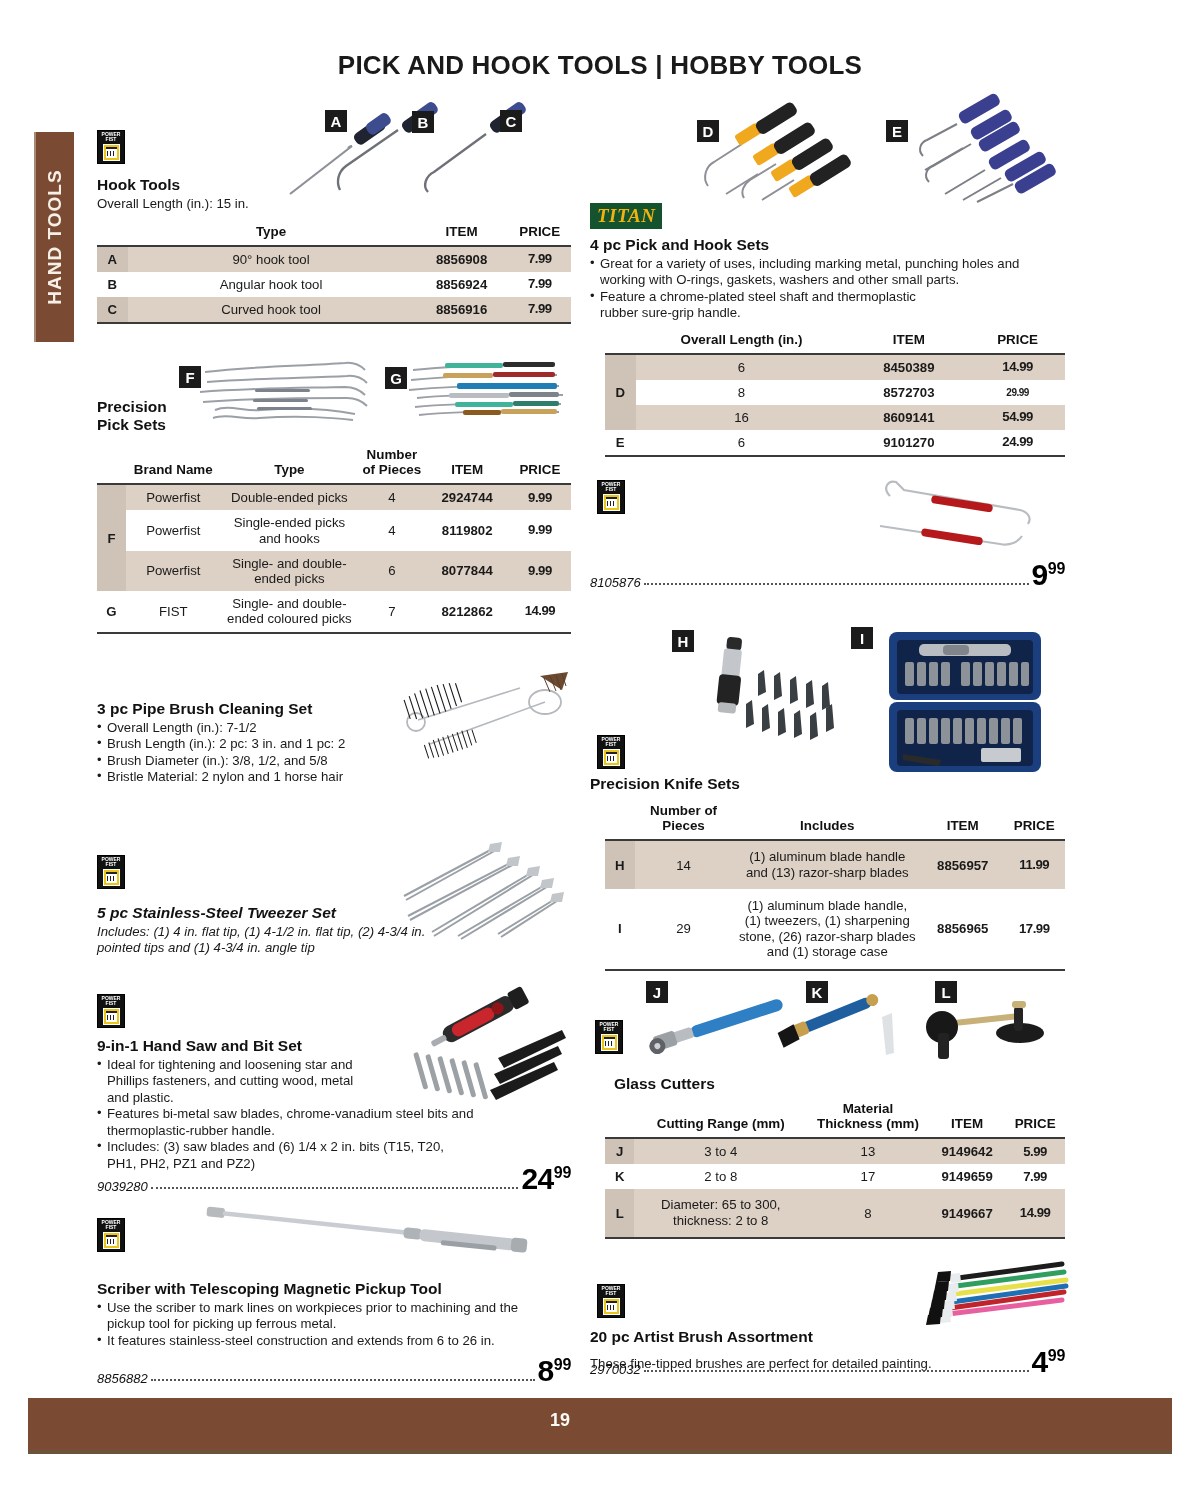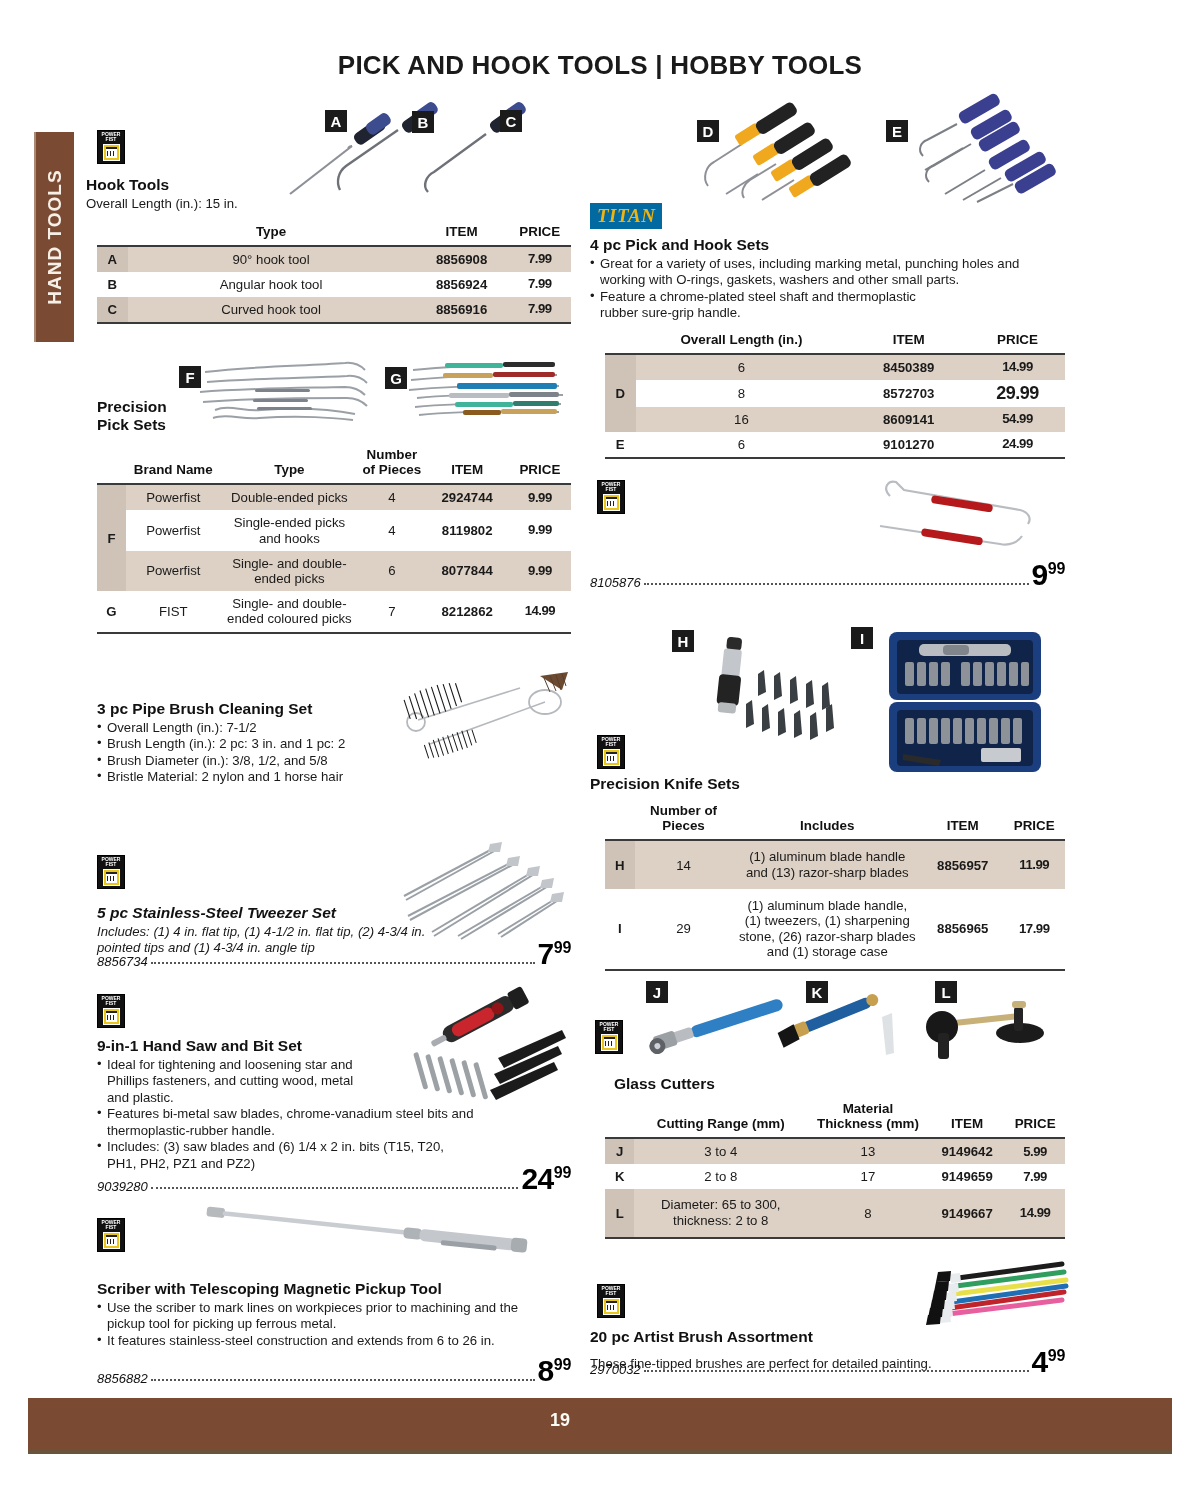--- a/index.html
+++ b/index.html
@@ -110,21 +110,21 @@
   .pf-logo .pf-fist{
     width:11px;height:9px;background:#fff;
     border-top:2px solid #222;
     position:relative;
   }
   .pf-logo .pf-fist:after{
     content:"";position:absolute;left:1px;top:2px;width:9px;height:5px;
     background:repeating-linear-gradient(90deg,#222 0 1px,#fff 1px 3px);
   }
   .titan-logo{
-    position:absolute;background:#0369a1;
+    position:absolute;background:#14532d;
     padding:3px 7px 4px;
     color:#f0b310;font-weight:bold;font-style:italic;
     font-size:19px;letter-spacing:0.5px;line-height:1;
     font-family:"Liberation Serif", serif;
   }
 
   
   .photo{position:absolute;}
   svg{display:block;overflow:visible;}
 </style>
@@ -164,21 +164,21 @@
   <div class="badge" style="left:500px;top:110px;">C</div>
 
   <div class="pf-logo" style="left:97px;top:130px;">
     <div class="pf-t">POWER</div>
       <div class="pf-t">FIST</div>
     <div class="pf-sq">
         <div class="pf-fist"></div>
       </div>
   </div>
 
-  <div class="blk" style="left:86px;top:176px;width:250px;">
+  <div class="blk" style="left:97px;top:176px;width:250px;">
     <div class="prodtitle">Hook Tools</div>
     <div class="desc" style="margin-top:2px;">Overall Length (in.): 15 in.</div>
   </div>
 
   <div class="blk" style="left:97px;top:220px;width:474px;">
     <table class="pt" style="width:474px;">
       <thead>
         <tr>
           <th style="width:22px;border-bottom:2px solid #3a3a3a;"></th>
           <th style="width:306px;">Type</th>
@@ -363,25 +363,20 @@
     <div class="pf-t">POWER</div>
       <div class="pf-t">FIST</div>
     <div class="pf-sq">
         <div class="pf-fist"></div>
       </div>
   </div>
   <div class="blk" style="left:97px;top:904px;width:350px;font-style:italic;">
     <div class="prodtitle">5 pc Stainless-Steel Tweezer Set</div>
     <div class="plain-desc" style="margin-top:2px;">Includes: (1) 4 in. flat tip, (1) 4-1/2 in. flat tip, (2) 4-3/4 in. pointed tips and (1) 4-3/4 in. angle tip</div>
   </div>
-  <div class="blk pricerow" style="left:97px;top:940px;width:474px;">
-    <div class="sku">8856734</div>
-    <div class="dotline"></div>
-    <div class="price"><span>7</span><sup>99</sup></div>
-  </div>
 
   <div class="photo" style="left:398px;top:988px;width:180px;height:130px;">
     <svg width="180" height="130" viewBox="0 0 180 130">
       <g transform="rotate(-28 90 30)">
         <rect x="42" y="18" width="78" height="17" rx="8" fill="#2b2b2b"></rect>
         <rect x="52" y="20" width="46" height="13" rx="6" fill="#c8262c"></rect>
         <circle cx="103" cy="26" r="6" fill="#8f1418"></circle>
         <rect x="118" y="17" width="16" height="19" rx="3" fill="#1e1e1e"></rect>
         <rect x="28" y="24" width="16" height="6" rx="2" fill="#a9adb2"></rect>
       </g>
@@ -519,21 +514,21 @@
       <tbody>
         <tr class="shade">
           <td class="letter" rowspan="3">D</td>
           <td>6</td>
           <td class="item">8450389</td>
           <td class="price" style="font-size:13.2px;">14.99</td>
         </tr>
         <tr class="plain">
           <td>8</td>
           <td class="item">8572703</td>
-          <td class="price" style="font-size:18px;margin-top:35px;">29.99</td>
+          <td class="price" style="font-size:10px;margin-top:35px;">29.99</td>
         </tr>
         <tr class="shade">
           <td>16</td>
           <td class="item">8609141</td>
           <td class="price" style="font-size:13.2px;">54.99</td>
         </tr>
         <tr class="plain lastline">
           <td class="letter-w">E</td>
           <td>6</td>
           <td class="item">9101270</td>

